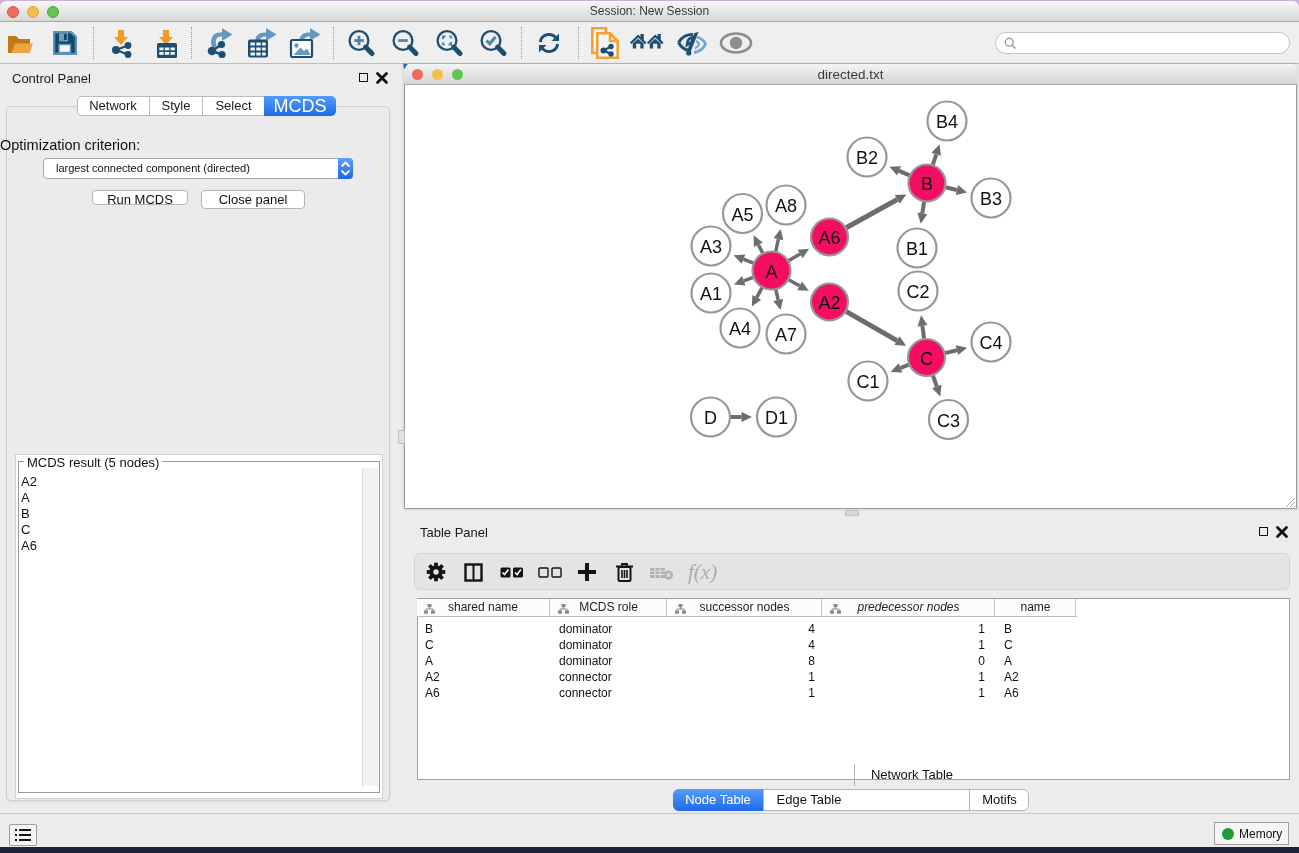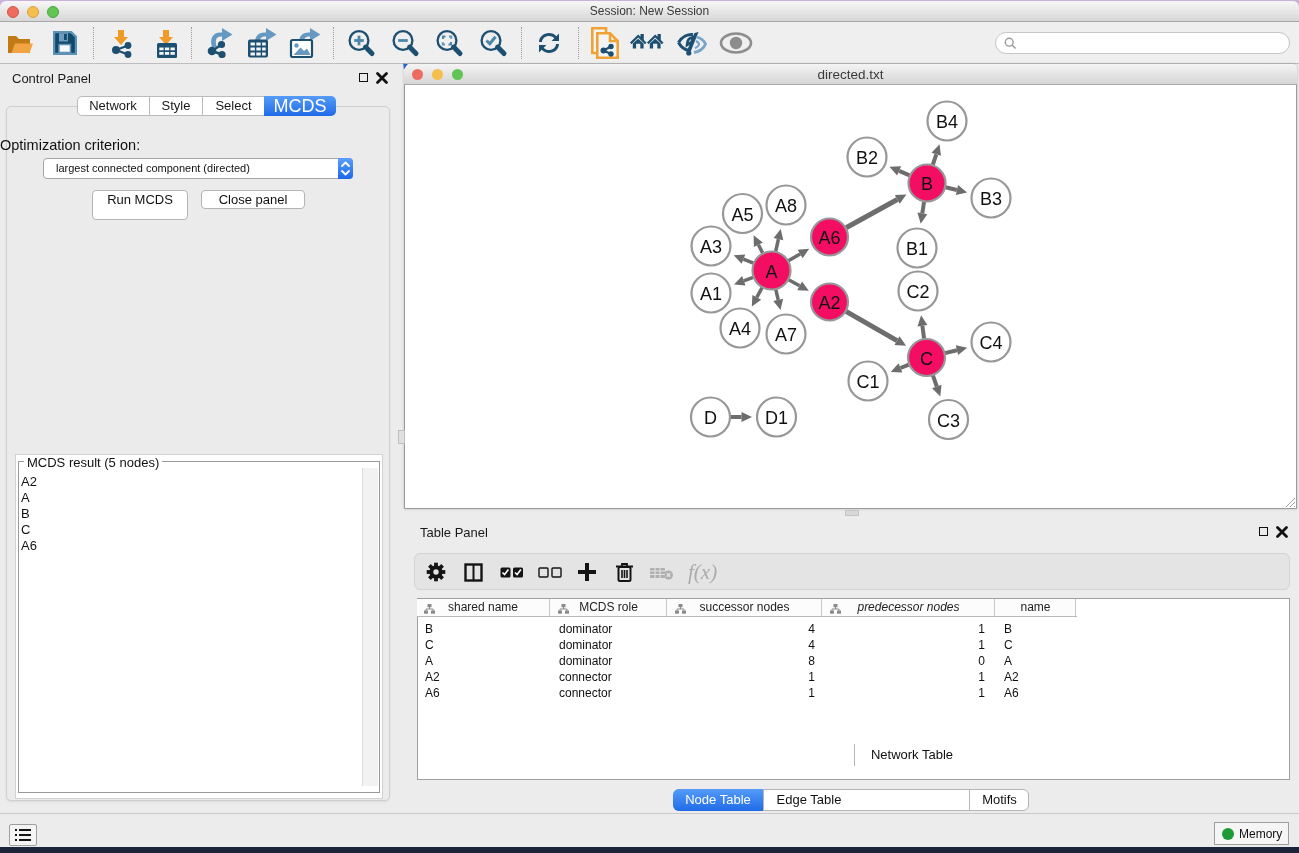--- a/index.html
+++ b/index.html
@@ -176,21 +176,21 @@
 <div class="abs" style="left:0;top:137px;width:396px;font-size:14.5px;color:#111">Optimization criterion:</div>
 
 <div class="abs" style="left:43px;top:158px;width:310px;height:21px;background:#ffffff;border:1px solid #a6a6a6;border-radius:4px"></div>
 <div class="abs" style="left:56px;top:158px;font-size:11px;line-height:21px;color:#111">largest connected component (directed)</div>
 <div class="abs" style="left:338px;top:158px;width:15px;height:21px;background:linear-gradient(#5ba0fa,#1c67e8);border-radius:0 4px 4px 0"></div>
 <svg class="abs" style="left:339px;top:160px" width="13" height="17" viewBox="0 0 13 17">
     <path d="M3 6 L6.5 2.5 L10 6" fill="none" stroke="#fff" stroke-width="1.8" stroke-linecap="round" stroke-linejoin="round"></path>
     <path d="M3 11 L6.5 14.5 L10 11" fill="none" stroke="#fff" stroke-width="1.8" stroke-linecap="round" stroke-linejoin="round"></path>
   </svg>
 
-<div class="abs" style="left:92px;top:190px;width:96px;height:30px;background:#ffffff;border:1px solid #b4b4b4;border-radius:4px;font-size:13px;text-align:center;line-height:18px;color:#111">Run MCDS</div>
+<div class="abs" style="left:92px;top:190px;width:96px;height:15px;background:#ffffff;border:1px solid #b4b4b4;border-radius:4px;font-size:13px;text-align:center;line-height:18px;color:#111">Run MCDS</div>
 <div class="abs" style="left:201px;top:190px;width:104px;height:19px;background:#ffffff;border:1px solid #b4b4b4;border-radius:4px;font-size:13px;text-align:center;line-height:18px;color:#111">Close panel</div>
 
 
 <div class="abs" style="left:15px;top:454px;width:368px;height:345px;background:#ffffff;border:1px solid #d2d2d2"></div>
 <div class="abs" style="left:18px;top:461px;width:362px;height:332px;border:1px solid #9a9a9a;background:#ffffff"></div>
 <div class="abs" style="left:24px;top:455px;background:#ffffff;padding:0 3px;font-size:13px;color:#111">MCDS result (5 nodes)</div>
 <div class="abs" style="left:362px;top:468px;width:16px;height:318px;background:#f2f2f2;border-left:1px solid #dcdcdc"></div>
 <div class="abs" style="left:21px;top:474px;font-size:13px;line-height:16px;color:#111">A2<br>A<br>B<br>C<br>A6</div>
 
 
@@ -418,21 +418,21 @@
     <div style="position:absolute;left:8px;top:66px;">A6</div>
     <div style="position:absolute;left:142px;top:66px;">connector</div>
     <div style="position:absolute;left:251px;top:66px;width:147px;text-align:right;">1</div>
     <div style="position:absolute;left:406px;top:66px;width:162px;text-align:right;">1</div>
     <div style="position:absolute;left:587px;top:66px;">A6</div>
   </div>
 
 <div class="abs" style="left:673px;top:789px;width:356px;height:22px;background:#ffffff;border:1px solid #b5b5b5;border-radius:6px"></div>
 <div class="abs" style="left:673px;top:789px;width:90px;height:22px;background:linear-gradient(#559bf9,#1f6be8);border-radius:6px 0 0 6px;font-size:13px;text-align:center;line-height:22px;color:#fff">Node Table</div>
 <div class="abs" style="left:763px;top:789px;width:91px;height:22px;border-left:1px solid #b5b5b5;font-size:13px;text-align:center;line-height:22px;color:#111">Edge Table</div>
-<div class="abs" style="left:854px;top:744px;width:115px;height:22px;border-left:1px solid #b5b5b5;font-size:13px;text-align:center;line-height:22px;color:#111">Network Table</div>
+<div class="abs" style="left:854px;top:764px;width:115px;height:22px;border-left:1px solid #b5b5b5;font-size:13px;text-align:center;line-height:22px;color:#111">Network Table</div>
 <div class="abs" style="left:969px;top:789px;width:60px;height:22px;border-left:1px solid #b5b5b5;font-size:13px;text-align:center;line-height:22px;color:#111">Motifs</div>
 
 
 <div class="abs" style="left:0;top:813px;width:1299px;height:34px;background:#ececec;border-top:1px solid #c9c9c9"></div>
 <div class="abs" style="left:9px;top:824px;width:28px;height:22px;background:#f4f4f4;border:1px solid #9f9f9f;border-radius:2px"></div>
 <svg class="abs" style="left:15px;top:829px" width="16" height="12" viewBox="0 0 16 12">
     <g fill="#141414">
       <rect x="0" y="0" width="2" height="2"></rect>
       <rect x="4" y="0" width="12" height="2"></rect>
       <rect x="0" y="5" width="2" height="2"></rect>

